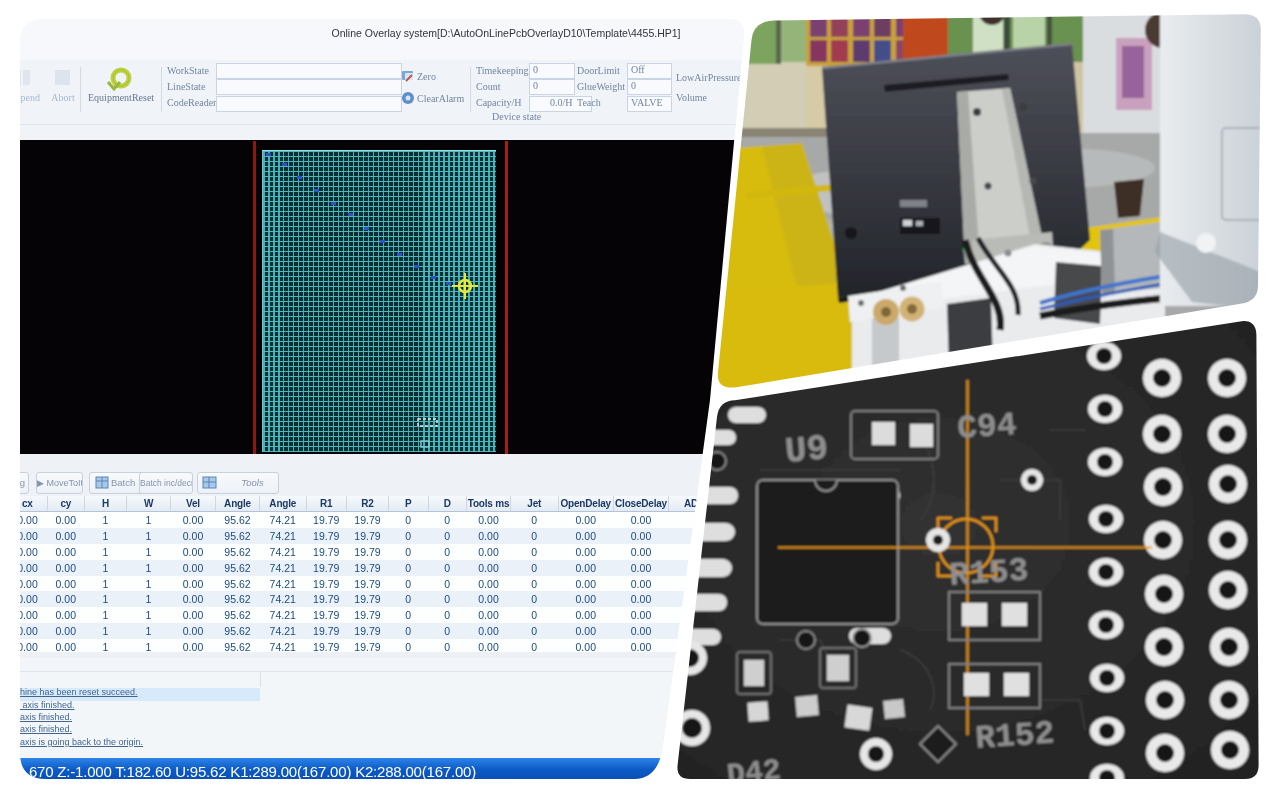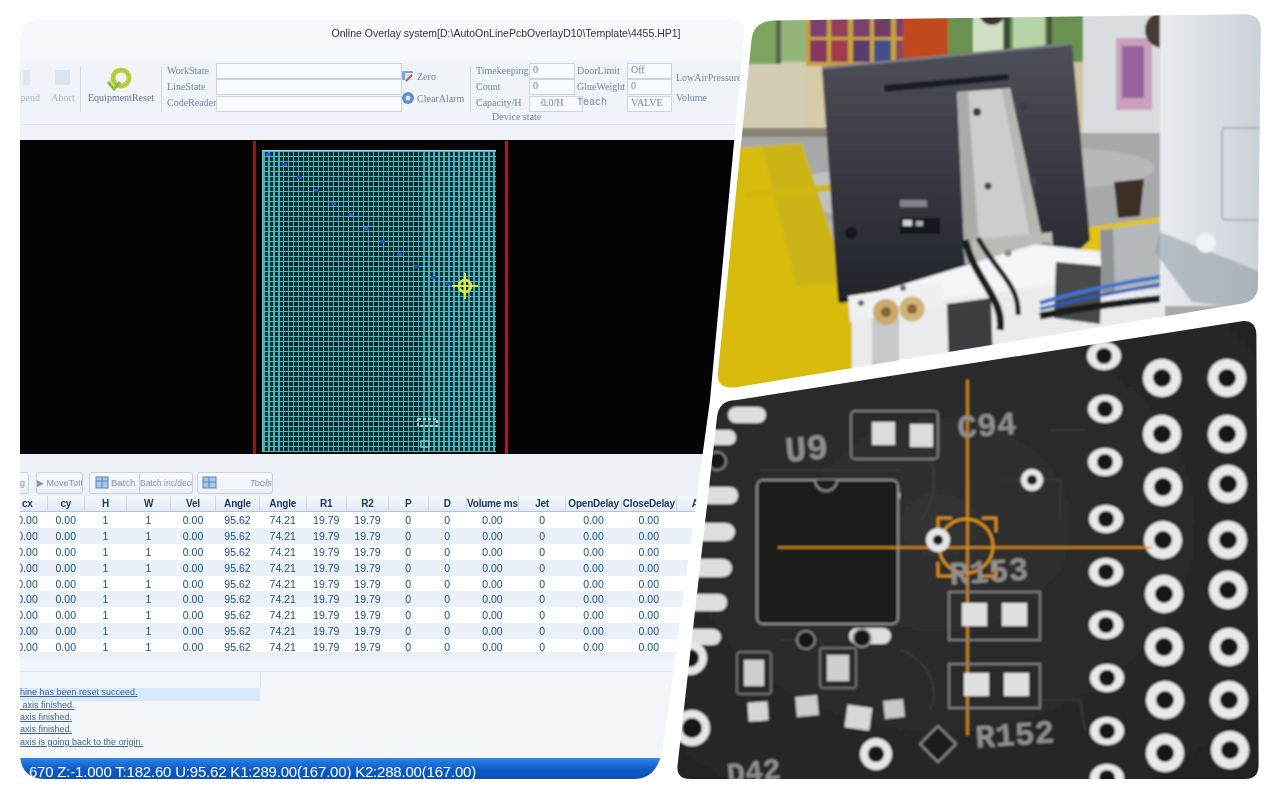--- a/index.html
+++ b/index.html
@@ -65,41 +65,41 @@
  <div class="abs ibox" style="left:216px;top:79px;width:184px;height:14px;"></div>
  <div class="abs ibox" style="left:216px;top:96px;width:184px;height:14px;"></div>
  <div class="abs lbl" style="left:417px;top:71px;">Zero</div>
  <div class="abs lbl" style="left:417px;top:93px;">ClearAlarm</div>
  <div class="abs vsep" style="left:470px;top:67px;height:45px;"></div>
  <div class="abs lbl" style="left:476px;top:65px;">Timekeeping</div>
  <div class="abs lbl" style="left:476px;top:81px;">Count</div>
  <div class="abs lbl" style="left:476px;top:97px;">Capacity/H</div>
  <div class="abs ibox lbl" style="left:529px;top:63px;width:41px;height:14px;padding-left:3px;">0</div>
  <div class="abs ibox lbl" style="left:529px;top:79px;width:41px;height:14px;padding-left:3px;">0</div>
- <div class="abs ibox lbl" style="left:529px;top:96px;width:41px;height:14px;padding-left:11px;">0.0/H</div>
+ <div class="abs ibox lbl" style="left:529px;top:96px;width:41px;height:14px;padding-left:20px;">0.0/H</div>
  <div class="abs lbl" style="left:577px;top:65px;">DoorLimit</div>
  <div class="abs lbl" style="left:577px;top:81px;">GlueWeight</div>
- <div class="abs lbl" style="left:577px;top:97px;font-family:Liberation Mono, monospace;">Teach</div>
+ <div class="abs lbl" style="left:577px;top:97px;">Teach</div>
  <div class="abs ibox lbl" style="left:627px;top:63px;width:40px;height:14px;padding-left:3px;">Off</div>
  <div class="abs ibox lbl" style="left:627px;top:79px;width:40px;height:14px;padding-left:3px;">0</div>
  <div class="abs ibox lbl" style="left:627px;top:96px;width:40px;height:14px;padding-left:3px;">VALVE</div>
  <div class="abs lbl" style="left:492px;top:111px;">Device state</div>
  <div class="abs lbl" style="left:676px;top:72px;">LowAirPressure</div>
  <div class="abs lbl" style="left:676px;top:92px;">Volume</div>
  <div class="abs" id="strip"></div>
  <div class="abs" id="canvas"></div>
  <div class="abs redline" style="left:253px;background:#8a1a10;"></div>
  <div class="abs redline" style="left:505px;background:#a82015;"></div>
  <div class="abs" id="grid"></div>
  <div class="abs" id="btnrow"></div>
  <div class="abs btn" style="left:-6px;width:30px;text-align:right;padding-right:3px;">g</div>
  <div class="abs btn" style="left:36px;width:45px;font-size:9px;">▶ MoveToIte</div>
  <div class="abs btn" style="left:89px;width:45px;text-align:left;padding-left:21px;">Batch</div>
  <div class="abs btn" style="left:139px;width:52px;font-size:8.5px;">Batch inc/decre</div>
- <div class="abs btn" style="left:197px;width:51px;text-align:right;padding-left:23px;font-style:italic;">Tools</div>
+ <div class="abs btn" style="left:197px;width:51px;text-align:center;padding-left:29px;font-style:italic;">Tools</div>
  <div class="abs" id="tablewrap">
  <table>
  <colgroup>
           <col style="width:39px">
           <col style="width:37.5px">
           <col style="width:42px">
           <col style="width:44px">
           <col style="width:45px">
           <col style="width:44px">
           <col style="width:46.5px">
@@ -119,21 +119,21 @@
             <th>cy</th>
             <th>H</th>
             <th>W</th>
             <th>Vel</th>
             <th>Angle</th>
             <th>Angle</th>
             <th>R1</th>
             <th>R2</th>
             <th>P</th>
             <th>D</th>
-            <th>Volume ms</th>
+            <th>Tools ms</th>
             <th>Jet</th>
             <th>OpenDelay</th>
             <th>CloseDelay</th>
             <th>AD</th>
           </tr>
   <tr class="odd">
             <td>0.00</td>
             <td>0.00</td>
             <td>1</td>
             <td>1</td>

